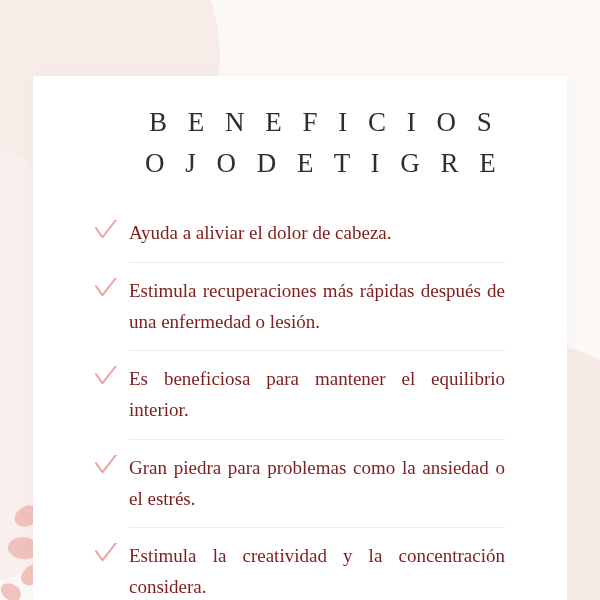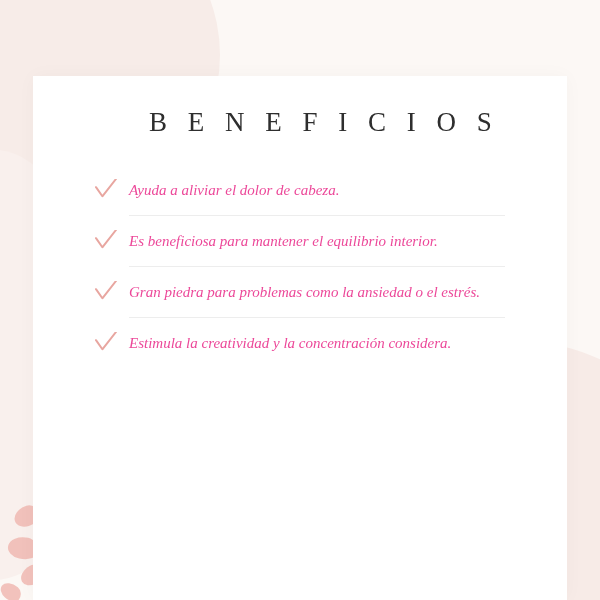--- a/index.html
+++ b/index.html
@@ -80,27 +80,26 @@
   }
   .list {
     margin: 22px 0 0 0;
     padding: 0 62px 0 96px;
     list-style: none;
   }
   .item {
     position: relative;
     border-top: 1px solid #ededed;
     padding: 13px 0 13px 0;
-    font-size: 15px;
-    color: #ec4899;
+    font-size: 19px;
+    color: #7f1d1d;
     line-height: 1.62;
     text-align: justify;
     text-align-last: left;
     font-family: "Liberation Serif", serif;
-    font-style: italic;
   }
   .item:first-child {
     border-top: none;
   }
   .item .check {
     position: absolute;
     left: -34px;
     top: 14px;
     width: 22px;
     height: 20px;
@@ -121,30 +120,39 @@
   <div class="petal" style="left:44px; top:546px; width:34px; height:24px; transform:rotate(-8deg);"></div>
   <div class="petal" style="left:82px; top:536px; width:26px; height:20px; transform:rotate(30deg);"></div>
   <div class="petal" style="left:20px; top:566px; width:24px; height:18px; transform:rotate(-30deg);"></div>
   <div class="petal" style="left:60px; top:574px; width:20px; height:15px; transform:rotate(14deg);"></div>
   <div class="petal" style="left:0px; top:584px; width:22px; height:16px; transform:rotate(40deg);"></div>
 
   <div class="card">
 
     <h1 class="title">
       <span class="line">B E N E F I C I O S</span>
+      <span class="line">O J O   D E   T I G R E</span>
     </h1>
 
     <ul class="list">
       <li class="item">
         <span class="check">
           <svg viewBox="0 0 24 22" width="22" height="20" aria-hidden="true">
             <path d="M1 9 L8 19 L23 0" fill="none" stroke="#e8a6a0" stroke-width="2.2" stroke-linecap="round" stroke-linejoin="round"></path>
           </svg>
         </span>
         <span>Ayuda a aliviar el dolor de cabeza.</span>
+      </li>
+      <li class="item">
+        <span class="check">
+          <svg viewBox="0 0 24 22" width="22" height="20" aria-hidden="true">
+            <path d="M1 9 L8 19 L23 0" fill="none" stroke="#e8a6a0" stroke-width="2.2" stroke-linecap="round" stroke-linejoin="round"></path>
+          </svg>
+        </span>
+        <span>Estimula recuperaciones más rápidas después de una enfermedad o lesión.</span>
       </li>
       <li class="item">
         <span class="check">
           <svg viewBox="0 0 24 22" width="22" height="20" aria-hidden="true">
             <path d="M1 9 L8 19 L23 0" fill="none" stroke="#e8a6a0" stroke-width="2.2" stroke-linecap="round" stroke-linejoin="round"></path>
           </svg>
         </span>
         <span>Es beneficiosa para mantener el equilibrio interior.</span>
       </li>
       <li class="item">

